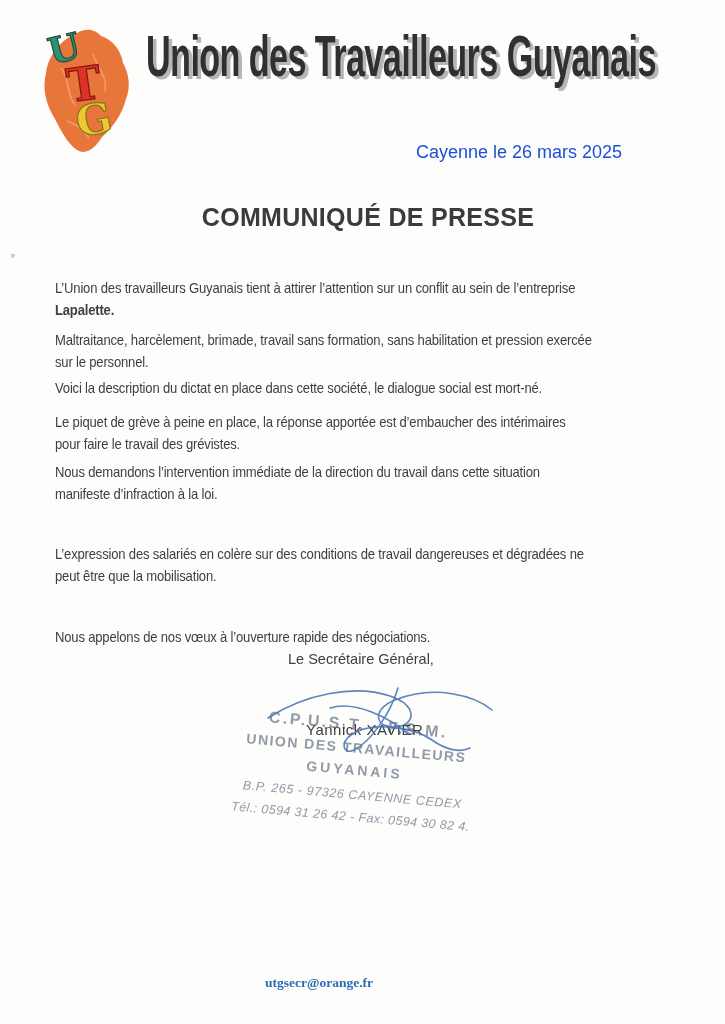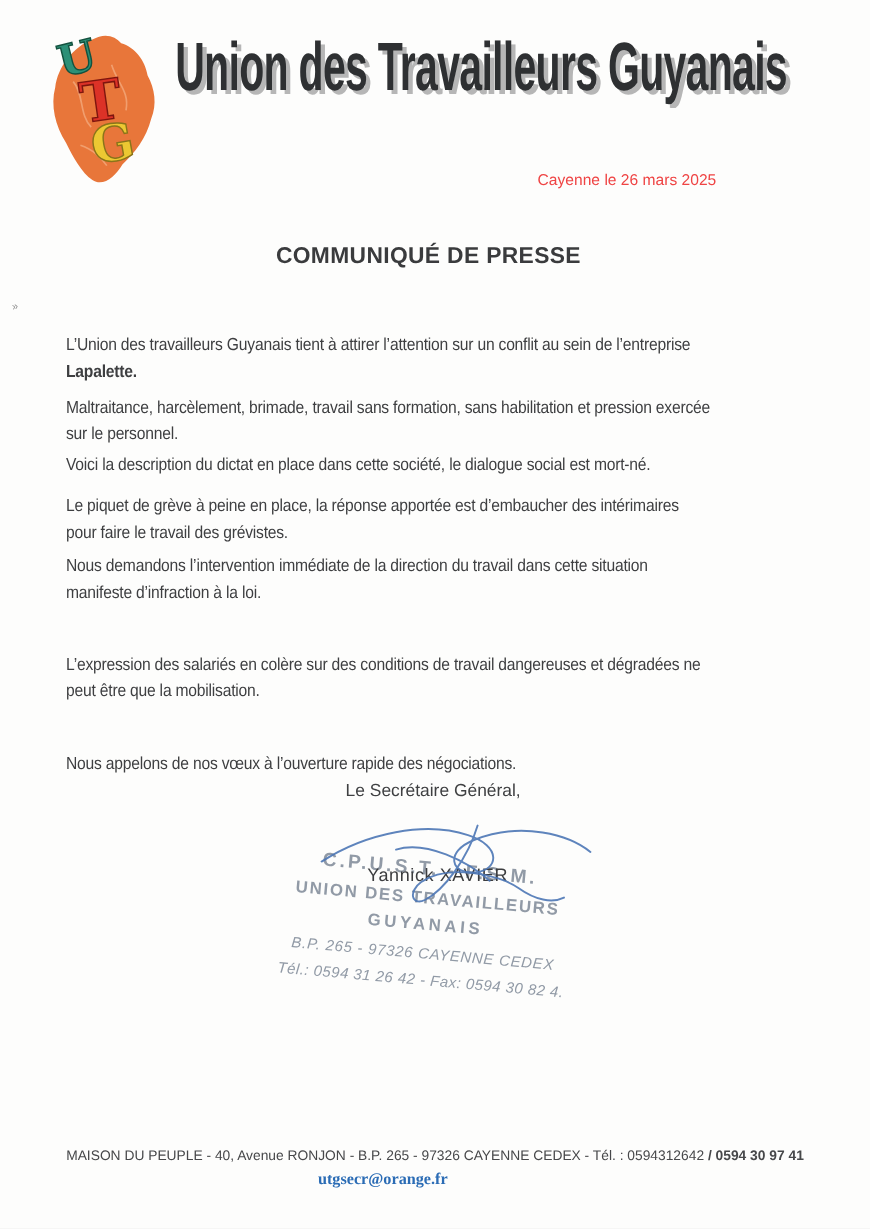--- a/index.html
+++ b/index.html
@@ -10,24 +10,24 @@
   }
   
   .logo{position:absolute;left:37px;top:26px;width:98px;height:134px;}
   .org-title{
     position:absolute;left:146px;top:24px;
     font-size:57px;font-weight:bold;letter-spacing:-1px;line-height:64px;
     color:#2e3032;white-space:nowrap;
     transform:scaleX(0.60);transform-origin:0 0;
     text-shadow:6px 3px 0 #b6b6b6;
   }
-  .date-line{position:absolute;left:448px;top:142px;font-size:13px;color:#ef4444;}
+  .date-line{position:absolute;left:416px;top:142px;font-size:18px;color:#1d4ed8;}
   .doc-heading{
-    position:absolute;left:6px;top:203px;width:702px;text-align:center;
-    font-size:19px;font-weight:bold;letter-spacing:0.3px;color:#3a3b3d;
+    position:absolute;left:17px;top:203px;width:702px;text-align:center;
+    font-size:25px;font-weight:bold;letter-spacing:0.3px;color:#3a3b3d;
   }
   .artifact{
     position:absolute;left:10px;top:250px;font-size:9px;color:#8f8f8f;
     transform:rotate(-12deg);
   }
   
   .para{
     position:absolute;left:55px;font-size:14.5px;line-height:22px;
     letter-spacing:-0.2px;white-space:nowrap;
     transform:scaleX(0.9);transform-origin:0 0;color:#3e3f41;
@@ -122,18 +122,15 @@
   <div class="sig-name">Yannick XAVIER</div>
 
   <div class="stamp">
     <div class="stamp-l1">C.P.U.S.T. - F.S.M.</div>
     <div class="stamp-l2">UNION DES TRAVAILLEURS</div>
     <div class="stamp-l3">GUYANAIS</div>
     <div class="stamp-l4">B.P. 265 - 97326 CAYENNE CEDEX</div>
     <div class="stamp-l5">Tél.: 0594 31 26 42 - Fax: 0594 30 82 4.</div>
   </div>
 
-  <div class="footer-line">
-    <span>MAISON DU PEUPLE - 40, Avenue RONJON - B.P. 265 - 97326 CAYENNE CEDEX  - Tél. : 0594312642 </span><span class="footer-bold">/ 0594 30 97 41</span>
-  </div>
   <div class="footer-email">utgsecr@orange.fr</div>
 
 </div>
 
 </body></html>

